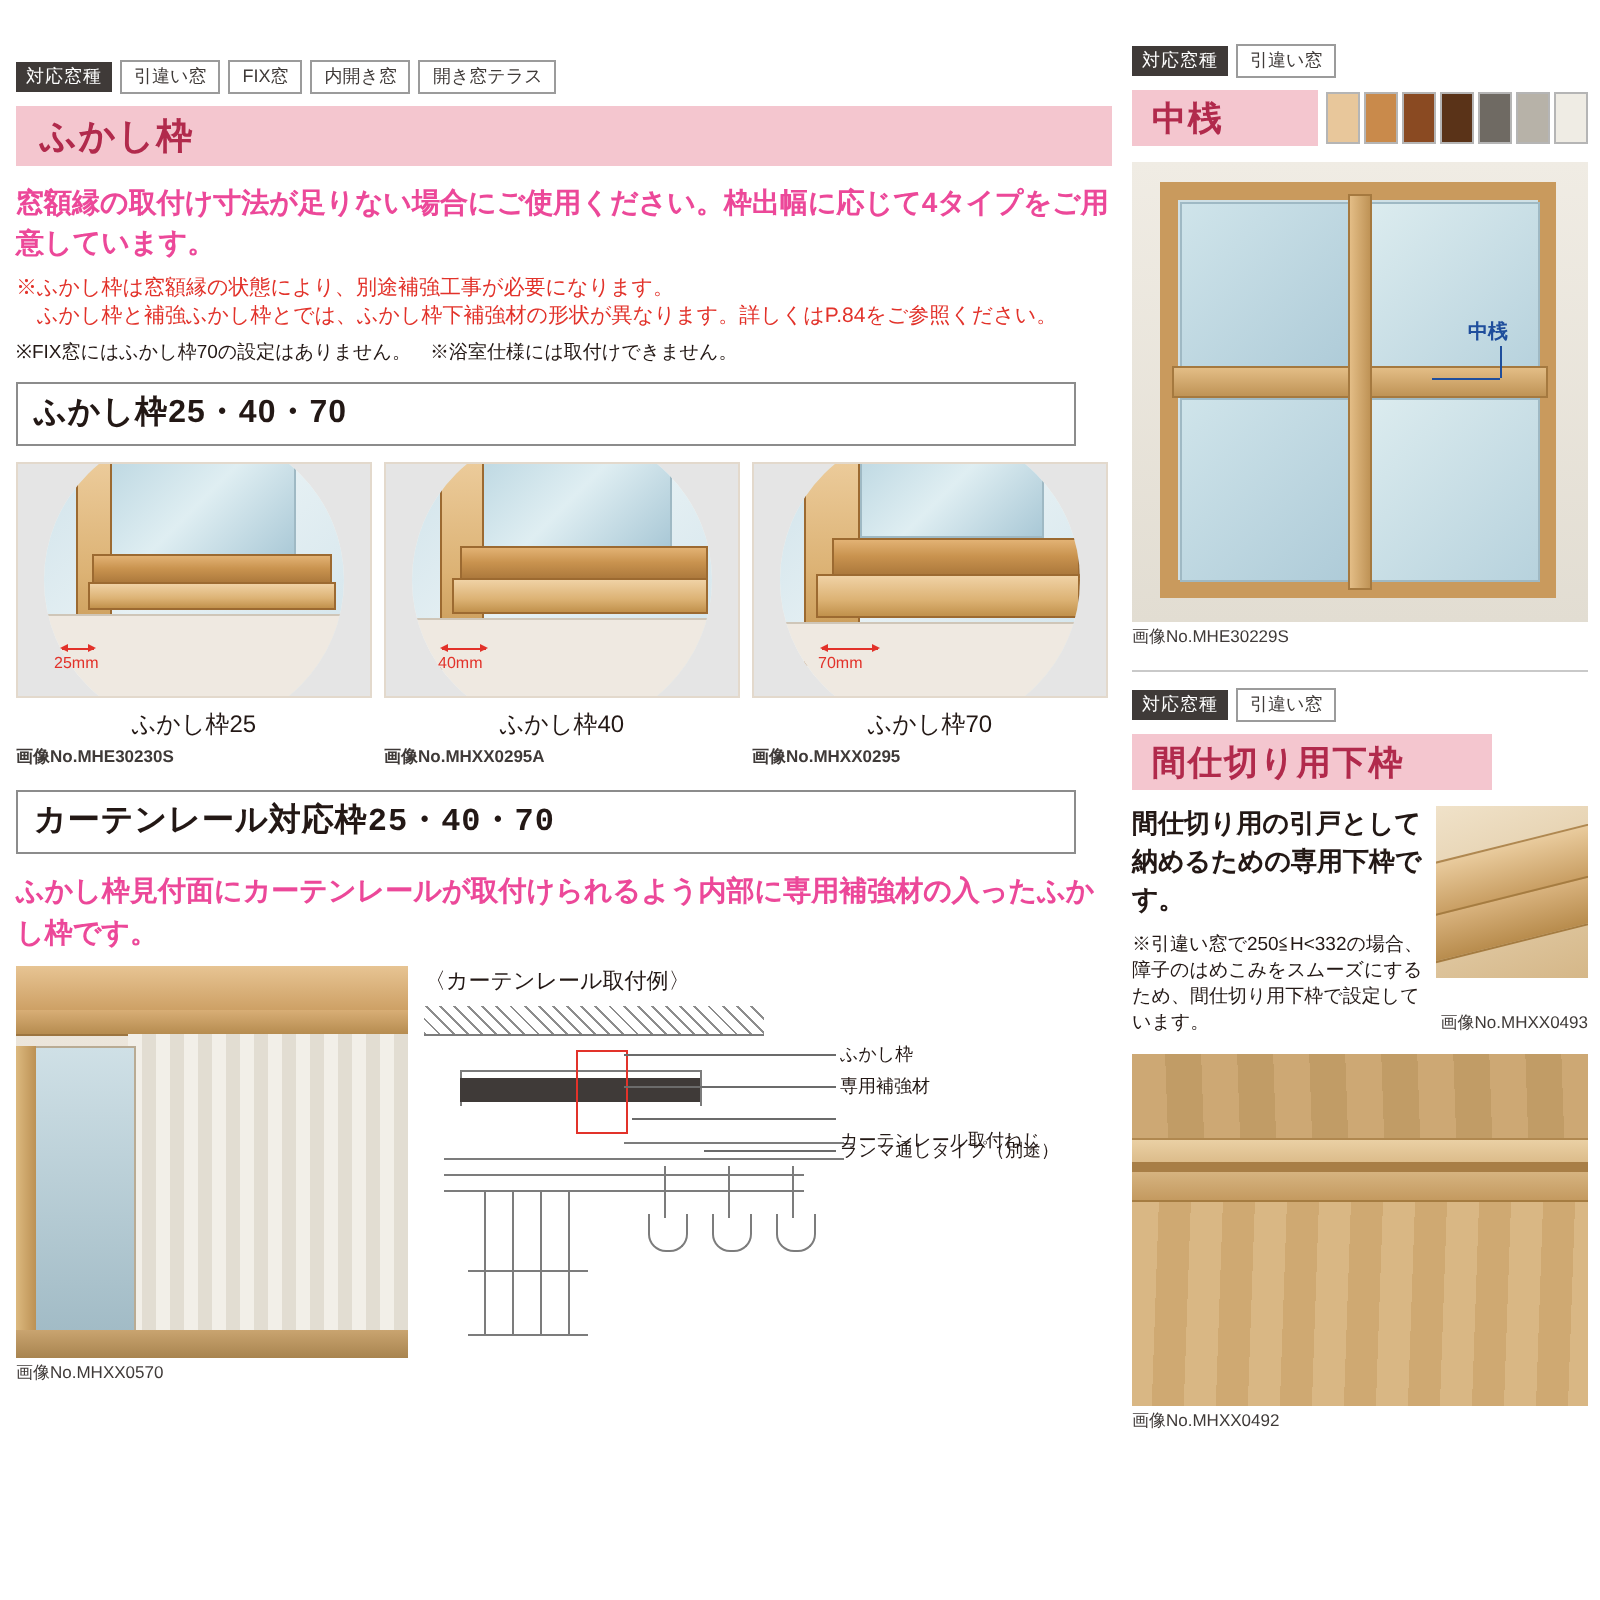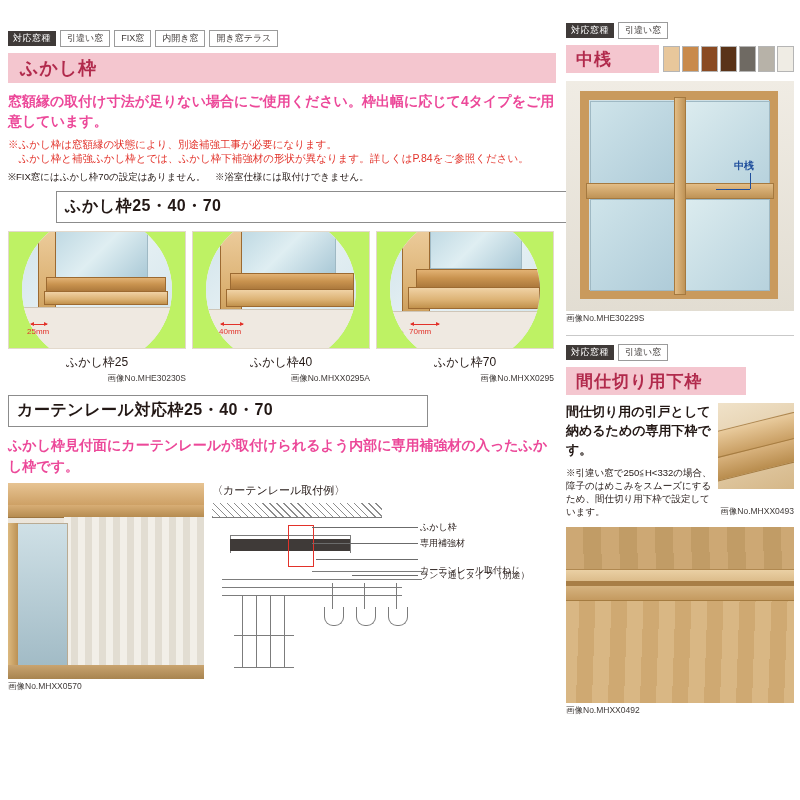--- a/index.html
+++ b/index.html
@@ -99,21 +99,21 @@
     gap: 6px;
     margin-top: 8px;
   }
   .photo-card {
     width: 178px;
   }
   .photo-frame {
     position: relative;
     width: 178px;
     height: 118px;
-    background: #bef264;
+    background: #e5e5e5;
     overflow: hidden;
     border: 1px solid #e3d9cc;
     box-sizing: border-box;
   }
   .circle-mask {
     position: absolute;
     left: 50%;
     top: 50%;
     transform: translate(-50%, -50%);
     width: 150px;
@@ -179,24 +179,25 @@
     font-size: 8px;
     white-space: nowrap;
   }
   .photo-title {
     text-align: center;
     font-size: 12px;
     margin-top: 5px;
     color: #231815;
   }
   .photo-cap {
-    text-align: right;
+    text-align: left;
     font-size: 8.5px;
     color: #3f3a38;
     margin-top: 2px;
+    font-weight: bold;
   }
 
   
   .rail-wrap {
     display: flex;
     gap: 8px;
     margin-top: 6px;
   }
   .rail-photo {
     position: relative;
@@ -367,21 +368,21 @@
     <div class="pink-band" style="margin-top:6px;">
       <span class="title">ふかし枠</span>
     </div>
 
     <div class="lead" style="margin-top:8px;">窓額縁の取付け寸法が足りない場合にご使用ください。枠出幅に応じて4タイプをご用意しています。</div>
 
     <div class="note-red" style="margin-top:5px;">※ふかし枠は窓額縁の状態により、別途補強工事が必要になります。</div>
     <div class="note-red">　ふかし枠と補強ふかし枠とでは、ふかし枠下補強材の形状が異なります。詳しくはP.84をご参照ください。</div>
     <div class="note-dark" style="margin-top:4px;">※FIX窓にはふかし枠70の設定はありません。　※浴室仕様には取付けできません。</div>
 
-    <div style="margin-top:8px;margin-left:48px;">
+    <div style="margin-top:8px;">
       <span class="sec-head" style="width:530px; box-sizing:border-box;">ふかし枠25・40・70</span>
     </div>
 
     <div class="photo-row">
 
       <div class="photo-card">
         <div class="photo-frame">
           <div class="circle-mask">
             <div class="wood-a"></div>
             <div class="glass" style="left:30px; top:6px; width:96px; height:60px;"></div>
@@ -430,21 +431,21 @@
           <div class="dim-arrow" style="left:34px; top:92px; width:28px;"></div>
           <div class="dim-txt" style="left:32px; top:95px;">70mm</div>
         </div>
         <div class="photo-title">ふかし枠70</div>
         <div class="photo-cap">画像No.MHXX0295</div>
       </div>
 
     </div>
 
     <div style="margin-top:10px;">
-      <span class="sec-head" style="width:420px; box-sizing:border-box;">カーテンレール対応枠25・40・70</span>
+      <span class="sec-head" style="width:530px; box-sizing:border-box;font-family:Liberation Mono, monospace;">カーテンレール対応枠25・40・70</span>
     </div>
 
     <div class="lead" style="margin-top:8px; line-height:1.5;">ふかし枠見付面にカーテンレールが取付けられるよう内部に専用補強材の入ったふかし枠です。</div>
 
     <div class="rail-wrap">
 
       <div>
         <div class="rail-photo">
           <div style="position:absolute; inset:0; background:linear-gradient(180deg,#efe9df 0%,#ded6c8 100%);"></div>
           <div style="position:absolute; left:0; top:0; width:196px; height:26px; background:linear-gradient(180deg,#e7c493,#c99a5d);"></div>

